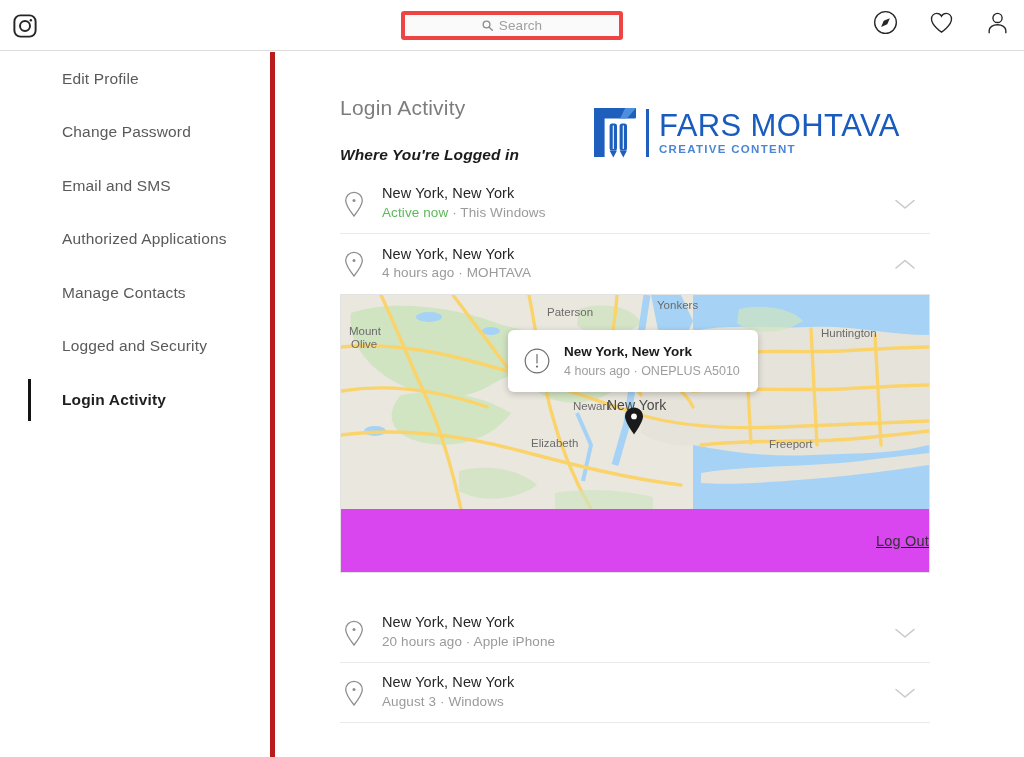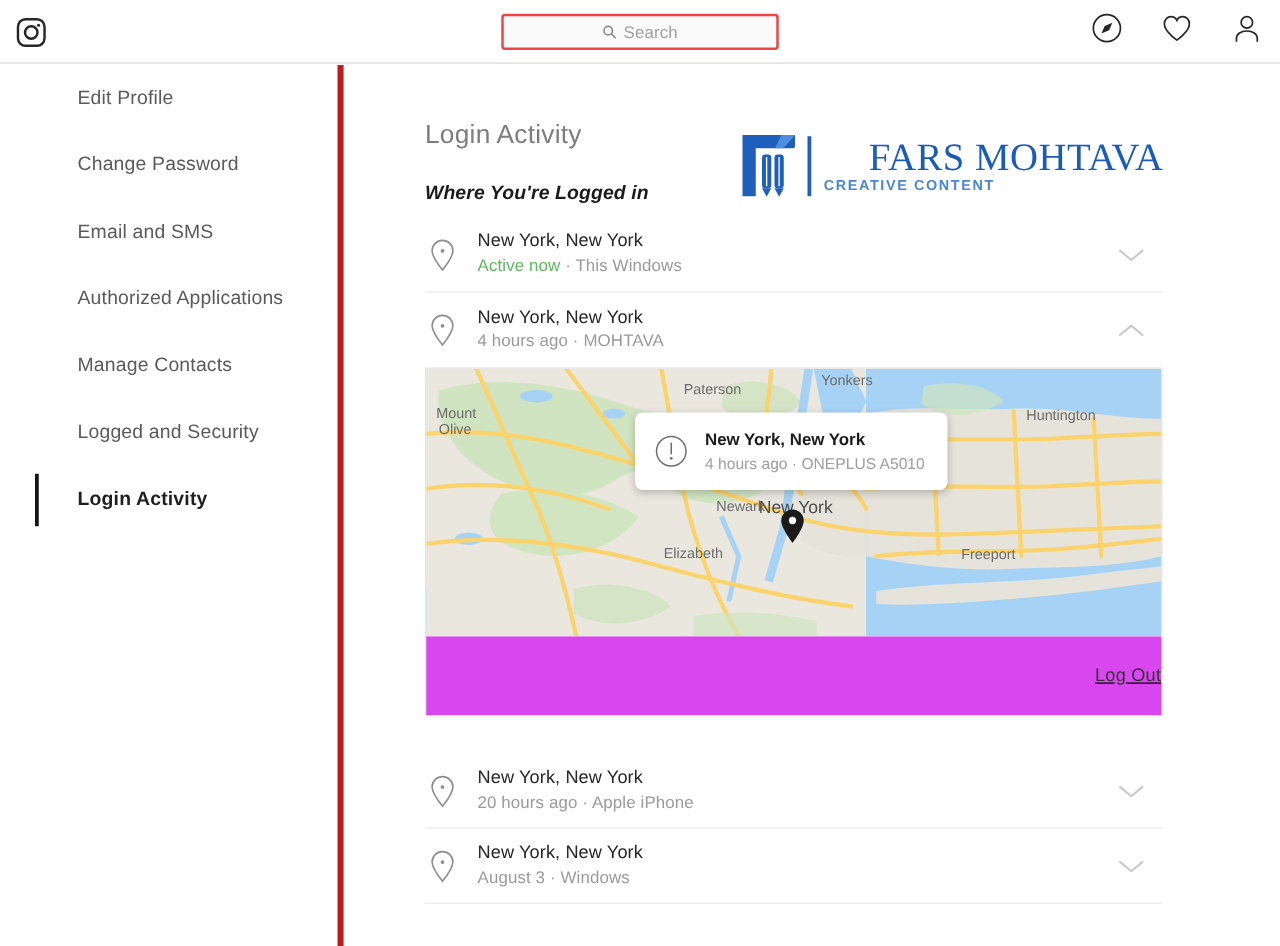--- a/index.html
+++ b/index.html
@@ -21,21 +21,21 @@
   .ig-logo {
     position: absolute; left: 12px; top: 12px;
     width: 26px; height: 27px;
     display: flex; align-items: center; justify-content: center;
     cursor: pointer;
   }
   .search-wrap {
     position: absolute; left: 401px; top: 11px;
     width: 222px; height: 29px;
     background: #fafafa;
-    border: 2px solid #ef4444;
+    border: 4px solid #ef4444;
     border-radius: 3px;
     display: flex; align-items: center; justify-content: center;
     cursor: text;
   }
   .search-inner { display: flex; align-items: center; gap: 6px; }
   .search-icon { width: 11px; height: 11px; display: block; }
   .search-placeholder {
     font-size: 13.5px; color: #a0a0a0; letter-spacing: .1px;
   }
   .nav-icons {
@@ -96,22 +96,21 @@
     display: flex; align-items: center;
   }
   .brand-mark { width: 48px; height: 53px; display:block; }
   .brand-bar {
     width: 3px; height: 48px; background: #1e5fbe; margin: 0 10px 0 6px;
   }
   .brand-text { display: flex; flex-direction: column; justify-content: center; }
   .brand-name {
     font-size: 31px; font-weight: 400; color: #1a5cbd;
     letter-spacing: .4px; line-height: 1.02;
-    font-family: Liberation Serif, serif;
-    margin-left: 36px;
+    font-family: Liberation Sans, sans-serif;
   }
   .brand-tag {
     font-size: 11.5px; color: #4a86d4; letter-spacing: 1.3px;
     font-weight: 700; margin-top: 2px;
   }
 
   
   .sessions {
     position: absolute; left: 65px; top: 122px;
     width: 590px;

